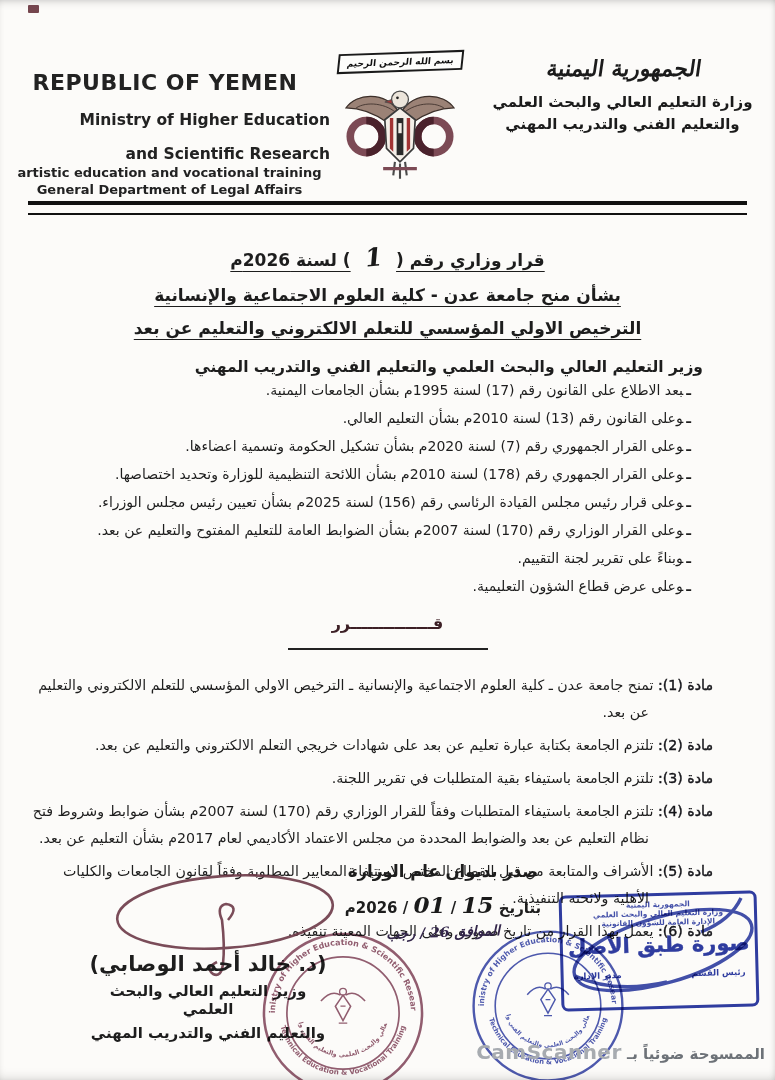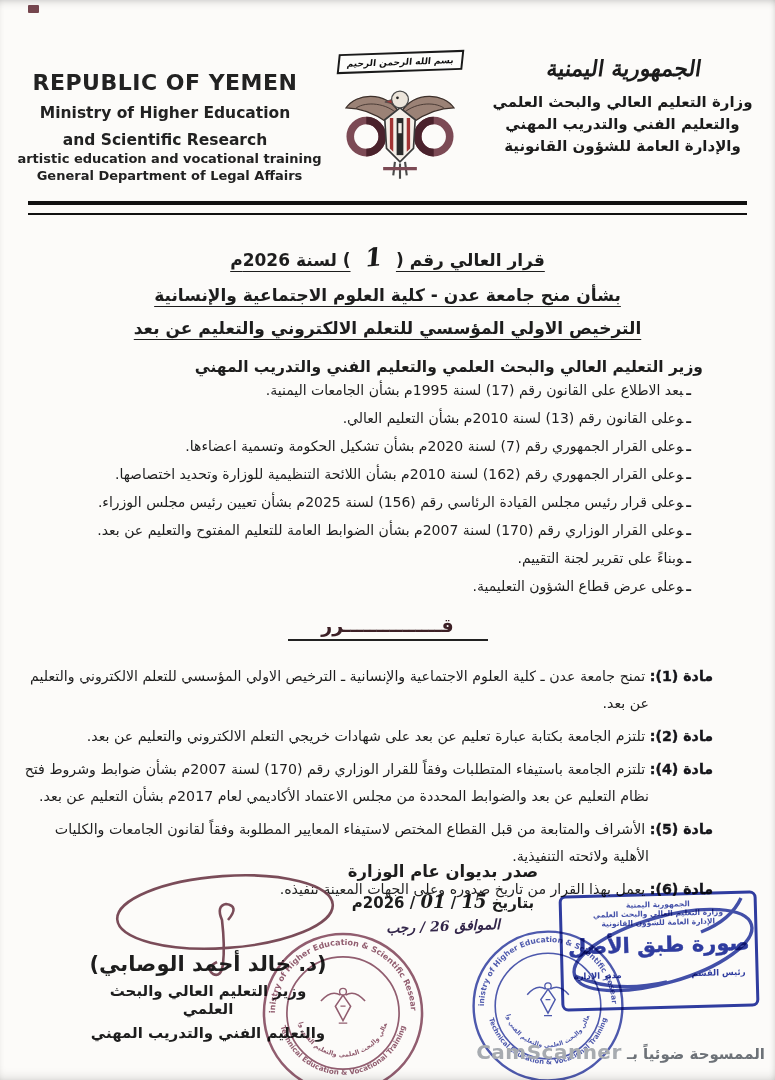--- a/index.html
+++ b/index.html
@@ -9,51 +9,51 @@
     box-shadow:inset 0 6px 10px -6px rgba(0,0,0,.25), inset -4px 0 8px -6px rgba(0,0,0,.15), inset 0 -8px 14px -10px rgba(0,0,0,.25);
     font-family:"DejaVu Sans","Liberation Sans",sans-serif;
     color:#1d1d1d;
   }
   .red-mark{position:absolute;left:28px;top:5px;width:11px;height:8px;background:#5d2630;border-radius:1px;opacity:.85;}
 
   
   .hdr{position:absolute;top:50px;left:0;width:775px;display:flex;align-items:flex-start;}
   .hdr-en{width:330px;text-align:center;padding-top:20px;font-weight:bold;color:#222;}
   .hdr-en .l1{font-size:22px;letter-spacing:.5px;}
-  .hdr-en .l2,.hdr-en .l3{font-size:15.5px;margin-top:9px;}
+  .hdr-en .l2,.hdr-en .l3{font-size:15.5px;margin-top:16px;text-align:right;}
   .hdr-en .l4,.hdr-en .l5{font-size:13px;margin-top:2px;margin-left:9px;}
   .hdr-c{width:140px;text-align:center;}
   .bismillah{display:inline-block;border:2px solid #1a1a1a;background:#fdfdfb;color:#111;
     font-weight:bold;font-size:9px;padding:3px 7px;transform:skewX(-8deg) rotate(-2deg);white-space:nowrap;}
   .hdr-ar{width:305px;text-align:center;direction:rtl;color:#1b1b1b;padding-top:6px;}
   .hdr-ar .country{font-size:22px;font-weight:bold;font-style:italic;transform:skewX(6deg);display:inline-block;margin-bottom:8px;}
   .hdr-ar .ml{font-size:15px;font-weight:bold;margin-top:4px;}
   .rule-double{position:absolute;top:201px;left:28px;width:719px;height:8px;border-top:4px solid #111;border-bottom:2px solid #111;}
 
   
   .doc{position:absolute;top:225px;right:0;width:775px;direction:rtl;}
   .title-blk{text-align:center;font-weight:bold;}
   .title-line{font-size:17px;text-decoration:underline;text-underline-offset:5px;margin-top:13px;}
   .t1{margin-top:18px;}
   .hand{font-family:"DejaVu Serif","Liberation Serif",serif;font-style:italic;color:#1a1a1a;}
   .hand-num{display:inline-block;font-size:25px;transform:rotate(-6deg);padding:0 14px;text-decoration:none;}
   .preamble-h{font-size:15.5px;font-weight:bold;margin:20px 72px 0 0;}
   .pre-item{font-size:14px;font-weight:500;margin:0 84px 0 18px;line-height:28px;}
   .pre-item .dash{font-weight:bold;margin-left:3px;}
-  .qarrara{width:200px;margin:14px auto 22px auto;text-align:center;font-size:19px;font-weight:bold;color:#3d2026;
-    border-bottom:2px solid #222;padding-bottom:3px;letter-spacing:1px;}
+  .qarrara{width:200px;margin:14px auto 22px auto;text-align:center;font-size:16px;font-weight:bold;color:#3d2026;
+    border-bottom:2px solid #222;padding-bottom:15px;letter-spacing:1px;}
   .article{font-size:14.2px;margin:6px 62px 0 24px;line-height:27px;padding-right:64px;text-indent:-64px;}
-  .article .alabel{font-weight:bold;color:#15151a;-webkit-text-stroke:.4px #15151a;}
+  .article .alabel{font-weight:normal;color:#15151a;-webkit-text-stroke:.4px #15151a;}
 
   
   .issue{position:absolute;left:318px;top:862px;width:250px;text-align:center;direction:rtl;font-weight:bold;}
   .issue .i1{font-size:16.5px;}
   .issue .i2{font-size:15px;margin-top:10px;}
   .issue .i2 span,.issue .i3 span{unicode-bidi:isolate;}
-  .issue .i2 .hand, .issue .i3 .hand{font-size:18px;}
+  .issue .i2 .hand, .issue .i3 .hand{font-size:23px;}
   .issue .i3{font-size:14px;margin-top:6px;color:#33264a;transform:rotate(-2deg);}
   .sig-block{position:absolute;left:88px;top:952px;width:240px;text-align:center;direction:rtl;font-weight:bold;}
   .sig-block .sname{font-size:21px;}
   .sig-block .st{font-size:15px;margin-top:6px;}
   .sig-scribble{position:absolute;left:100px;top:860px;pointer-events:none;}
   .stamp-round{position:absolute;mix-blend-mode:multiply;}
   .stamp-purple{left:258px;top:928px;color:#84485e;opacity:.88;}
   .stamp-blue{left:468px;top:926px;color:#2f3da3;opacity:.85;}
   .rect-stamp{position:absolute;left:560px;top:893px;width:192px;height:110px;border:3px solid #2f3da3;border-radius:7px;
     transform:rotate(-1.5deg);color:#2f3da3;direction:rtl;mix-blend-mode:multiply;background:rgba(255,255,255,.0);}
@@ -121,50 +121,50 @@
       <div style="margin-top:2px;">
         <svg width="118" height="110">
             <use href="#emb-eagle"></use>
           </svg>
       </div>
     </div>
     <div class="hdr-ar">
       <div class="country">الجمهورية اليمنية</div>
       <div class="ml">وزارة التعليم العالي والبحث العلمي</div>
       <div class="ml">والتعليم الفني والتدريب المهني</div>
-      <div class="ml">والإدارة العامة للشؤون القانونية</div>
     </div>
   </header>
   <div class="rule-double"></div>
 
   <main class="doc">
     <div class="title-blk">
-      <div class="title-line t1"><span>قرار العالي رقم (</span><span class="hand hand-num">1</span><span>) لسنة 2026م</span></div>
+      <div class="title-line t1"><span>قرار وزاري رقم (</span><span class="hand hand-num">1</span><span>) لسنة 2026م</span></div>
       <div class="title-line">بشأن منح جامعة عدن - كلية العلوم الاجتماعية والإنسانية</div>
       <div class="title-line">الترخيص الاولي المؤسسي للتعلم الالكتروني والتعليم عن بعد</div>
     </div>
 
     <div class="preamble-h">وزير التعليم العالي والبحث العلمي والتعليم الفني والتدريب المهني</div>
 
     <div>
       <div class="pre-item"><span class="dash">ـ</span><span>بعد الاطلاع على القانون رقم (17) لسنة 1995م بشأن الجامعات اليمنية.</span></div>
       <div class="pre-item"><span class="dash">ـ</span><span>وعلى القانون رقم (13) لسنة 2010م بشأن التعليم العالي.</span></div>
       <div class="pre-item"><span class="dash">ـ</span><span>وعلى القرار الجمهوري رقم (7) لسنة 2020م بشأن تشكيل الحكومة وتسمية اعضاءها.</span></div>
-      <div class="pre-item"><span class="dash">ـ</span><span>وعلى القرار الجمهوري رقم (162) لسنة 2010م بشأن اللائحة التنظيمية للوزارة وتحديد اختصاصها.</span></div>
+      <div class="pre-item"><span class="dash">ـ</span><span>وعلى القرار الجمهوري رقم (178) لسنة 2010م بشأن اللائحة التنظيمية للوزارة وتحديد اختصاصها.</span></div>
       <div class="pre-item"><span class="dash">ـ</span><span>وعلى قرار رئيس مجلس القيادة الرئاسي رقم (156) لسنة 2025م بشأن تعيين رئيس مجلس الوزراء.</span></div>
       <div class="pre-item"><span class="dash">ـ</span><span>وعلى القرار الوزاري رقم (170) لسنة 2007م بشأن الضوابط العامة للتعليم المفتوح والتعليم عن بعد.</span></div>
       <div class="pre-item"><span class="dash">ـ</span><span>وبناءً على تقرير لجنة التقييم.</span></div>
       <div class="pre-item"><span class="dash">ـ</span><span>وعلى عرض قطاع الشؤون التعليمية.</span></div>
     </div>
 
     <div class="qarrara">قـــــــــــــــرر</div>
 
     <div>
       <div class="article"><span class="alabel">مادة (1):</span> <span>تمنح جامعة عدن ـ كلية العلوم الاجتماعية والإنسانية ـ الترخيص الاولي المؤسسي للتعلم الالكتروني والتعليم عن بعد.</span></div>
       <div class="article"><span class="alabel">مادة (2):</span> <span>تلتزم الجامعة بكتابة عبارة تعليم عن بعد على شهادات خريجي التعلم الالكتروني والتعليم عن بعد.</span></div>
+      <div class="article"><span class="alabel">مادة (3):</span> <span>تلتزم الجامعة باستيفاء بقية المتطلبات في تقرير اللجنة.</span></div>
       <div class="article"><span class="alabel">مادة (4):</span> <span>تلتزم الجامعة باستيفاء المتطلبات وفقاً للقرار الوزاري رقم (170) لسنة 2007م بشأن ضوابط وشروط فتح نظام التعليم عن بعد والضوابط المحددة من مجلس الاعتماد الأكاديمي لعام 2017م بشأن التعليم عن بعد.</span></div>
       <div class="article"><span class="alabel">مادة (5):</span> <span>الأشراف والمتابعة من قبل القطاع المختص لاستيفاء المعايير المطلوبة وفقاً لقانون الجامعات والكليات الأهلية ولائحته التنفيذية.</span></div>
       <div class="article"><span class="alabel">مادة (6):</span> <span>يعمل بهذا القرار من تاريخ صدوره وعلى الجهات المعينة تنفيذه.</span></div>
     </div>
   </main>
 
   <div class="issue">
     <div class="i1">صدر بديوان عام الوزارة</div>
     <div class="i2" dir="rtl">
       <span>بتاريخ</span>

